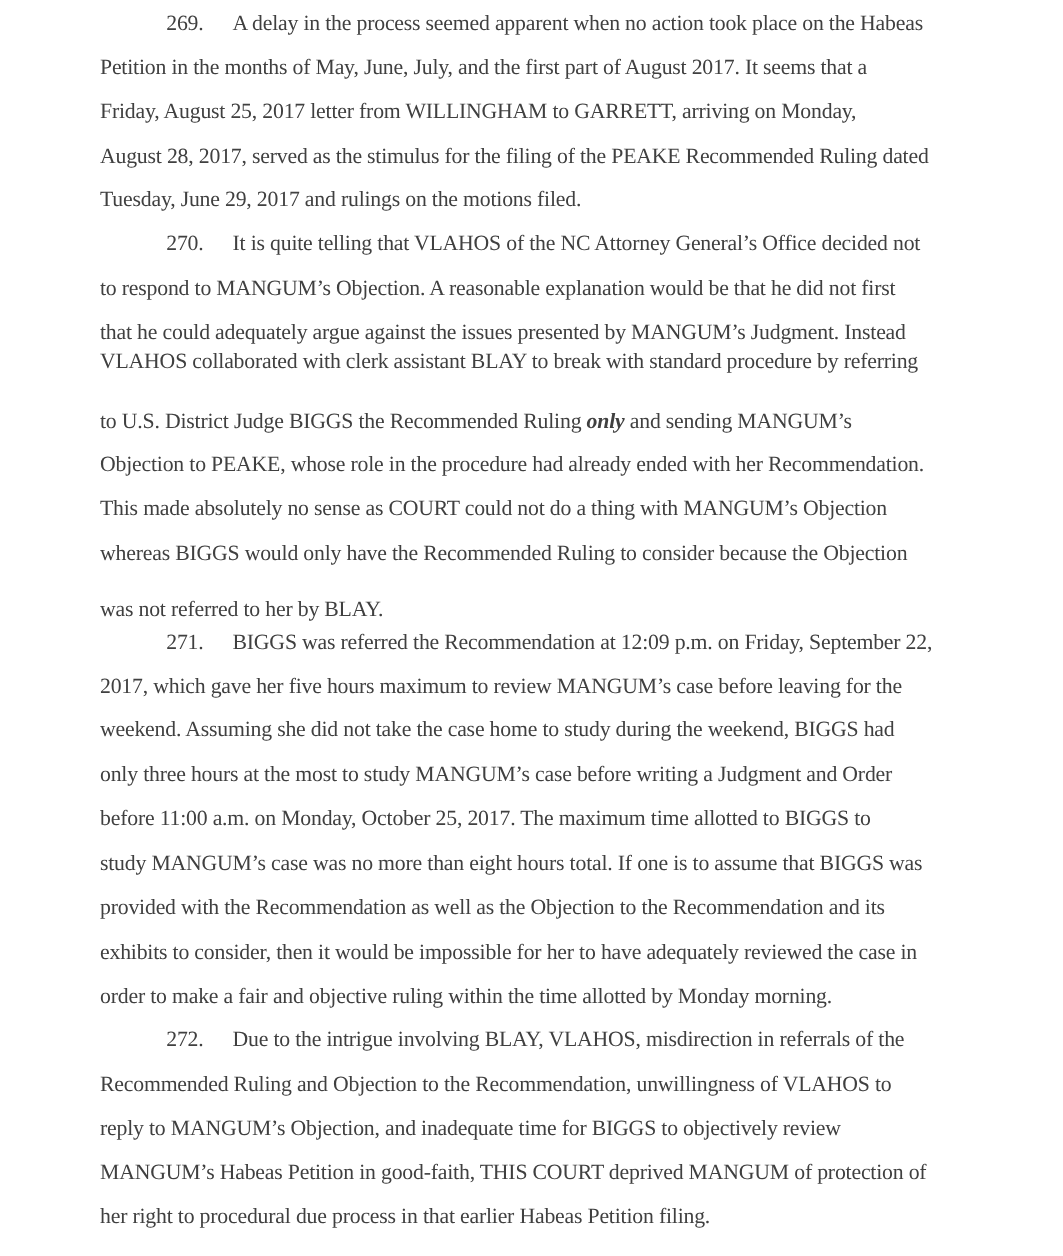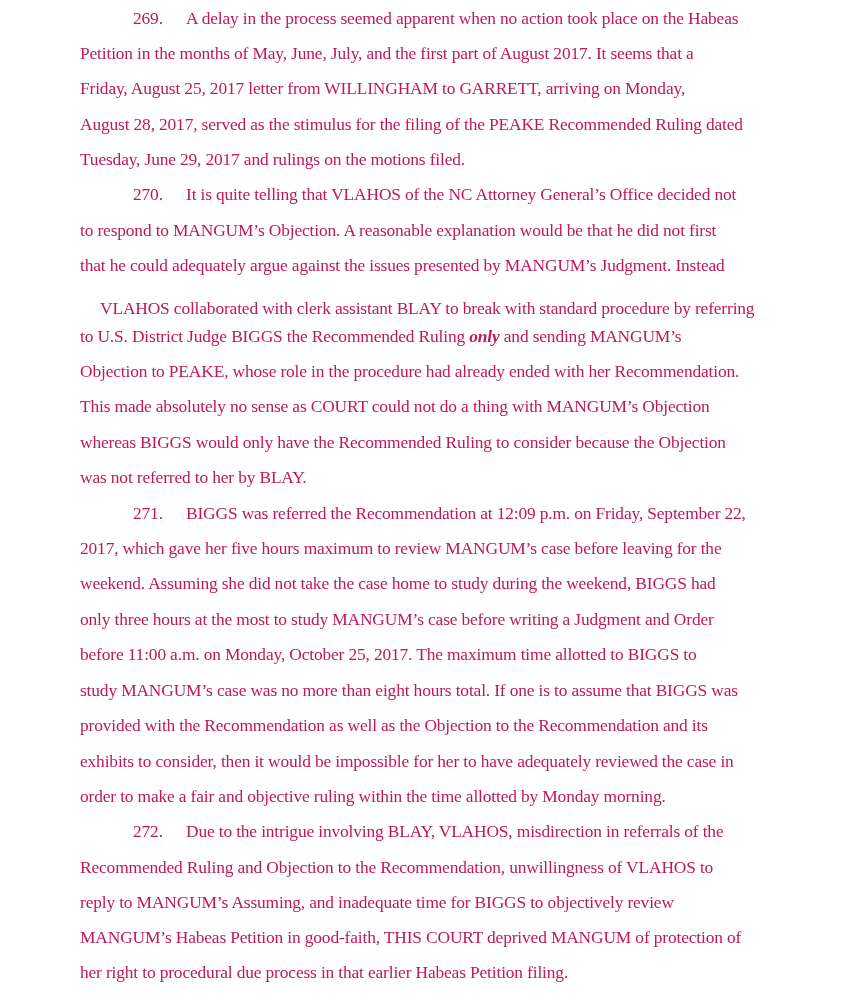--- a/index.html
+++ b/index.html
@@ -13,21 +13,21 @@
       overflow: hidden;
       position: relative;
     }
     .page {
       position: absolute;
       left: 0;
       top: 0;
       width: 850px;
       height: 1005px;
       background: #ffffff;
-      color: #be185d;
+      color: #404040;
       font-family: "Liberation Serif", "DejaVu Serif", serif;
       font-size: 17.4px;
       letter-spacing: -0.15px;
     }
     .line {
       position: absolute;
       left: 80px;
       white-space: nowrap;
       line-height: 20px;
     }
@@ -53,41 +53,41 @@
     <div class="line" style="top:43px;">Petition in the months of May, June, July, and the first part of August 2017.  It seems that a</div>
     <div class="line" style="top:78px;">Friday, August 25, 2017 letter from WILLINGHAM to GARRETT, arriving on Monday,</div>
     <div class="line" style="top:114px;">August 28, 2017, served as the stimulus for the filing of the PEAKE Recommended Ruling dated</div>
     <div class="line" style="top:149px;">Tuesday, June 29, 2017 and rulings on the motions filed.</div>
   </div>
 
   <div>
     <div class="line first" style="top:184px;"><span class="num">270.</span><span>It is quite telling that VLAHOS of the NC Attorney General’s Office decided not</span></div>
     <div class="line" style="top:220px;">to respond to MANGUM’s Objection.  A reasonable explanation would be that he did not first</div>
     <div class="line" style="top:255px;">that he could adequately argue against the issues presented by MANGUM’s Judgment.  Instead</div>
-    <div class="line" style="top:298px;margin-left:20px;">VLAHOS collaborated with clerk assistant BLAY to break with standard procedure by referring</div>
+    <div class="line" style="top:278px;">VLAHOS collaborated with clerk assistant BLAY to break with standard procedure by referring</div>
     <div class="line" style="top:326px;"><span>to U.S. District Judge BIGGS the Recommended Ruling </span><em class="emph">only</em><span> and sending MANGUM’s</span></div>
     <div class="line" style="top:361px;">Objection to PEAKE, whose role in the procedure had already ended with her Recommendation.</div>
     <div class="line" style="top:396px;">This made absolutely no sense as COURT could not do a thing with MANGUM’s Objection</div>
     <div class="line" style="top:432px;">whereas BIGGS would only have the Recommended Ruling to consider because the Objection</div>
-    <div class="line" style="top:467px;">was not referred to her by BLAY.</div>
+    <div class="line" style="top:477px;">was not referred to her by BLAY.</div>
   </div>
 
   <div>
     <div class="line first" style="top:503px;"><span class="num">271.</span><span>BIGGS was referred the Recommendation at 12:09 p.m. on Friday, September 22,</span></div>
     <div class="line" style="top:538px;">2017, which gave her five hours maximum to review MANGUM’s case before leaving for the</div>
     <div class="line" style="top:573px;text-align:right;">weekend.  Assuming she did not take the case home to study during the weekend, BIGGS had</div>
     <div class="line" style="top:609px;">only three hours at the most to study MANGUM’s case before writing a Judgment and Order</div>
     <div class="line" style="top:644px;">before 11:00 a.m. on Monday, October 25, 2017.  The maximum time allotted to BIGGS to</div>
     <div class="line" style="top:680px;">study MANGUM’s case was no more than eight hours total.  If one is to assume that BIGGS was</div>
     <div class="line" style="top:715px;">provided with the Recommendation as well as the Objection to the Recommendation and its</div>
     <div class="line" style="top:751px;">exhibits to consider, then it would be impossible for her to have adequately reviewed the case in</div>
     <div class="line" style="top:786px;">order to make a fair and objective ruling within the time allotted by Monday morning.</div>
   </div>
 
   <div>
     <div class="line first" style="top:821px;"><span class="num">272.</span><span>Due to the intrigue involving BLAY, VLAHOS, misdirection in referrals of the</span></div>
     <div class="line" style="top:857px;">Recommended Ruling and Objection to the Recommendation, unwillingness of VLAHOS to</div>
-    <div class="line" style="top:892px;">reply to MANGUM’s Assuming, and inadequate time for BIGGS to objectively review</div>
+    <div class="line" style="top:892px;">reply to MANGUM’s Objection, and inadequate time for BIGGS to objectively review</div>
     <div class="line" style="top:927px;">MANGUM’s Habeas Petition in good-faith, THIS COURT deprived MANGUM of protection of</div>
     <div class="line" style="top:962px;">her right to procedural due process in that earlier Habeas Petition filing.</div>
   </div>
 
 </div>
 
 </body></html>

